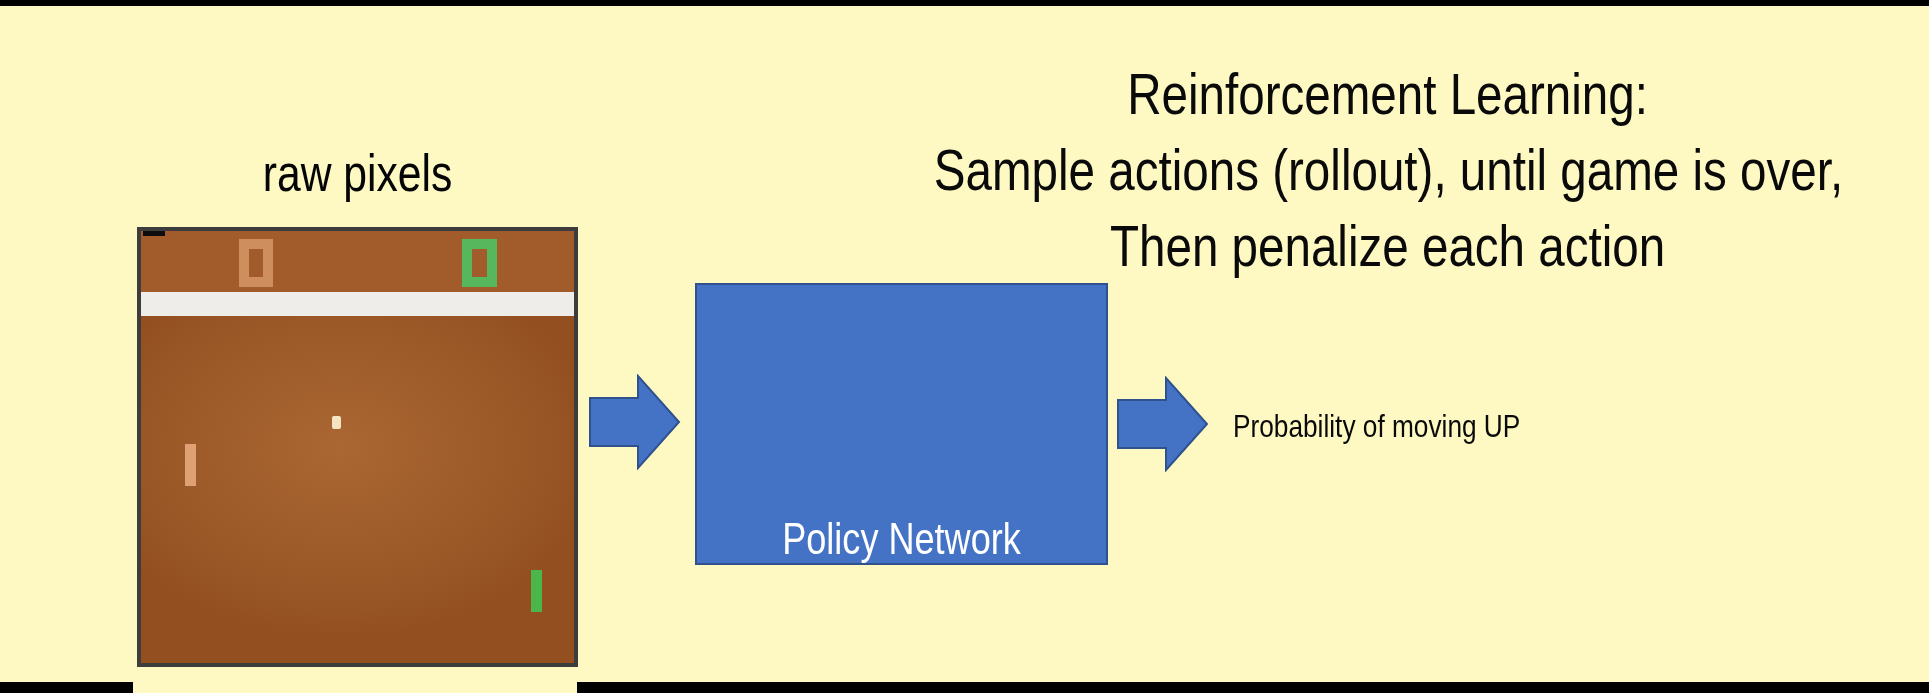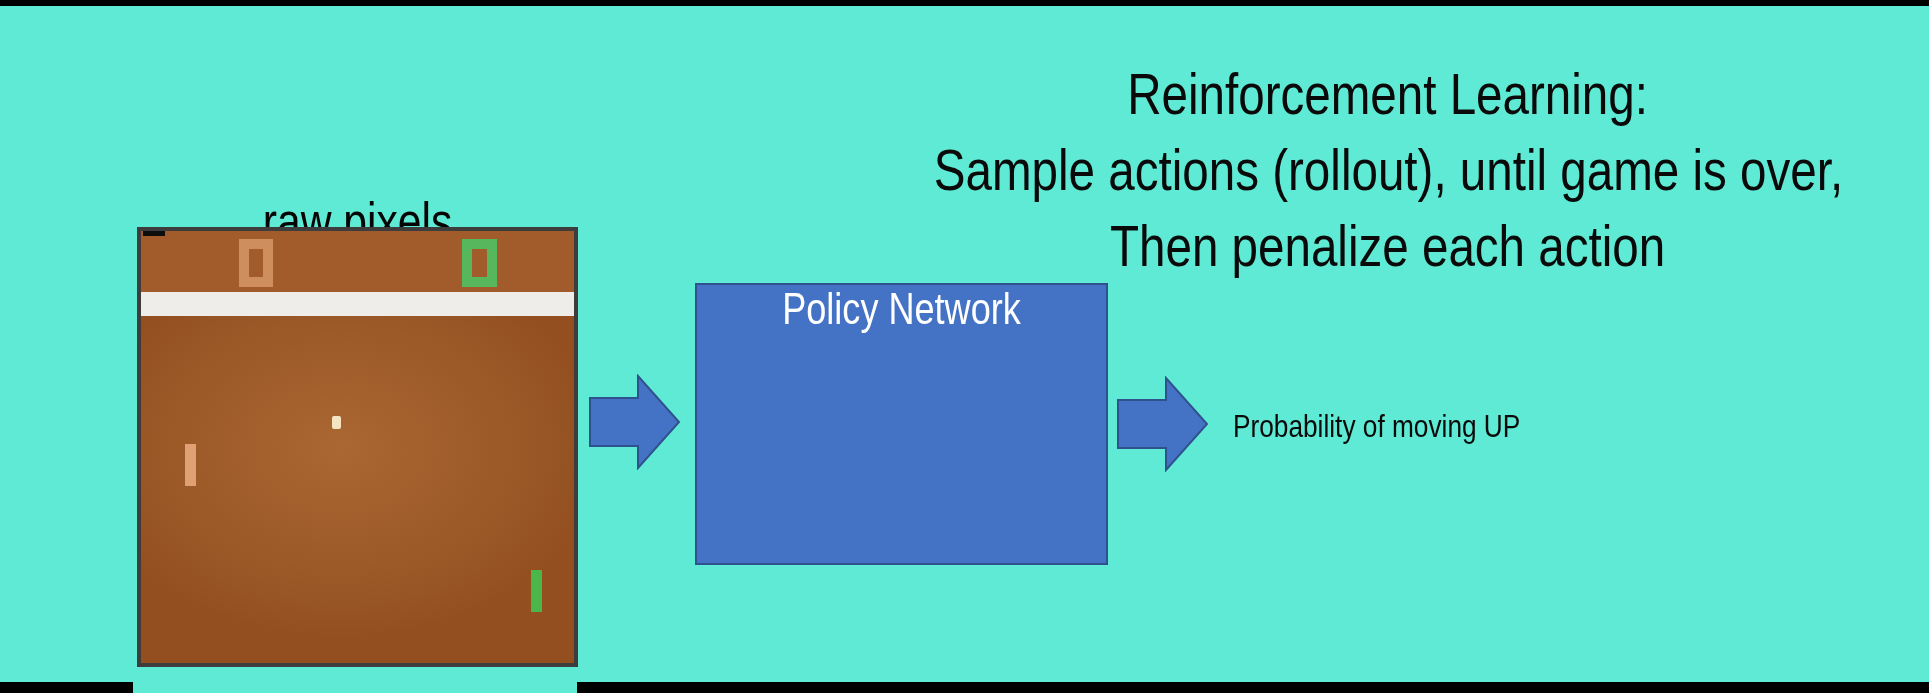--- a/index.html
+++ b/index.html
@@ -1,20 +1,20 @@
 <!DOCTYPE html>
 <html><head>
 <meta charset="utf-8">
 <style>
   html, body { margin: 0; padding: 0; background: #ffffff; }
   #canvas {
     position: relative;
     width: 1929px;
     height: 693px;
-    background: #5eead4;
+    background: #fef9c3;
     overflow: hidden;
     font-family: "Liberation Sans", sans-serif;
     color: #0a0a0a;
   }
   .abs { position: absolute; }
 
   
   .bar { background: #000000; }
   #top-bar    { left: 0;    top: 0;   width: 1929px; height: 6px;  }
   #bottom-bar-left  { left: 0;   top: 682px; width: 133px;  height: 11px; }
@@ -32,21 +32,20 @@
     color: #0a0a0a;
   }
   #title-block .title-line { display: block; }
 
   
   #raw-pixels-label {
     left: 137px; top: 142px; width: 441px;
     text-align: center;
     font-size: 52px; line-height: 62px;
     color: #050505;
-    margin-top: 48px;
   }
 
   
   #pong-screenshot {
     left: 137px; top: 227px; width: 441px; height: 440px;
     background: #9c5a29;
     border: 4px solid #3d3d3d;
     box-sizing: border-box;
   }
   #pong-inner { position: absolute; left: 0; top: 0; width: 433px; height: 432px; overflow: hidden; }
@@ -75,21 +74,21 @@
   #input-arrow  { left: 589px;  top: 374px; }
   #output-arrow { left: 1117px; top: 376px; }
   .flow-arrow polygon { fill: #4472c4; stroke: #2f528f; stroke-width: 2; stroke-linejoin: miter; }
 
   
   #policy-network-box {
     left: 695px; top: 283px; width: 413px; height: 282px;
     background: #4472c4;
     border: 2px solid #2f528f;
     box-sizing: border-box;
-    display: flex; align-items: flex-start; justify-content: center;
+    display: flex; align-items: flex-end; justify-content: center;
   }
   #policy-network-label {
     color: #ffffff;
     font-size: 44px;
     line-height: 48px;
   }
 
   
   #probability-label {
     left: 1233px; top: 403px;

